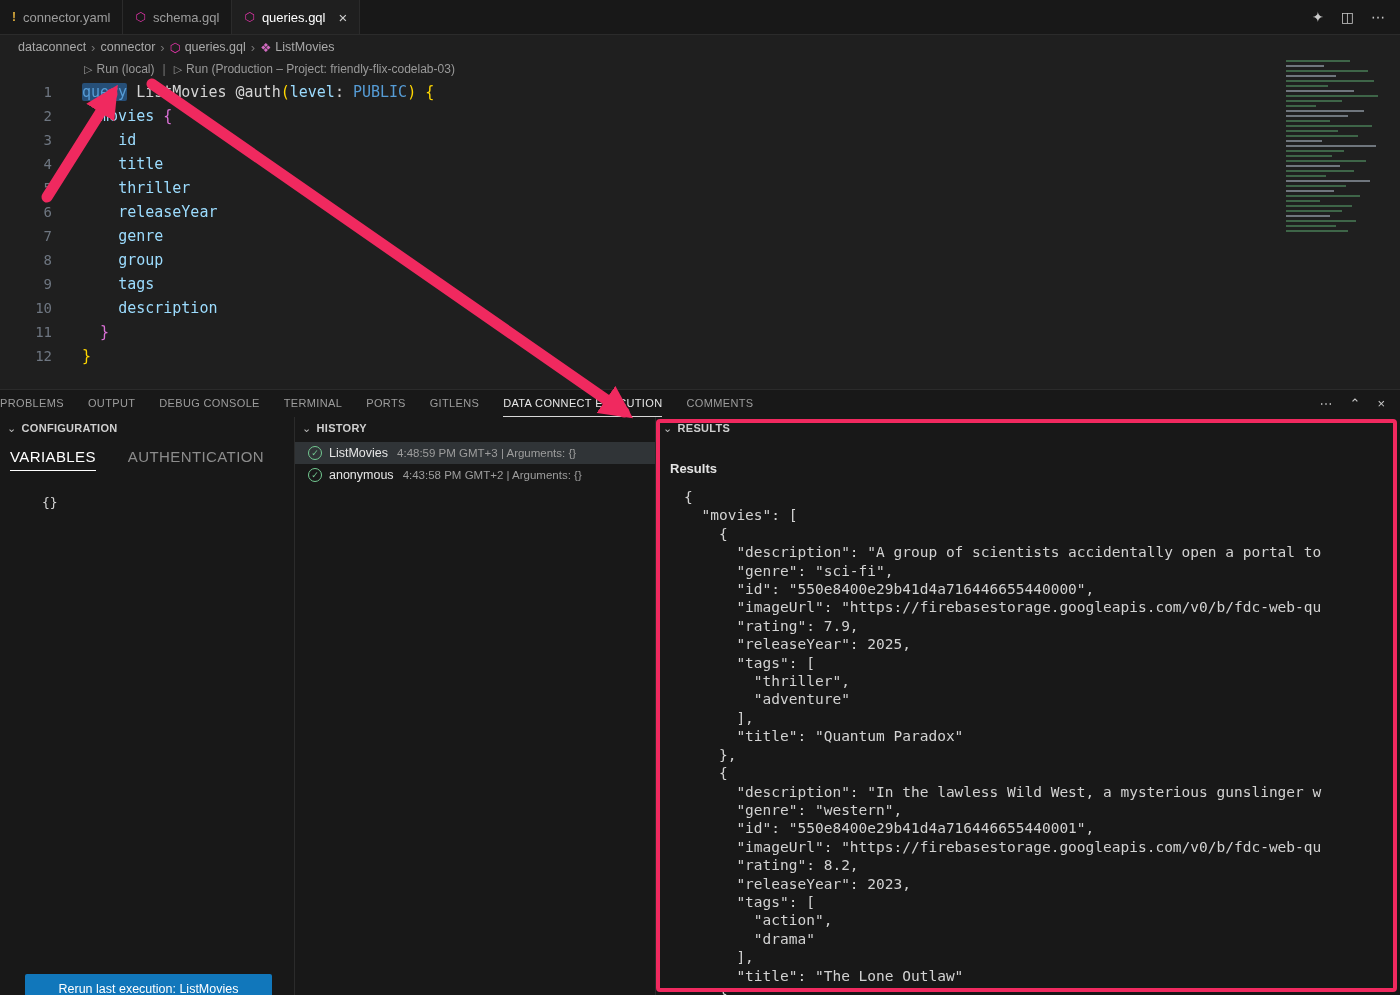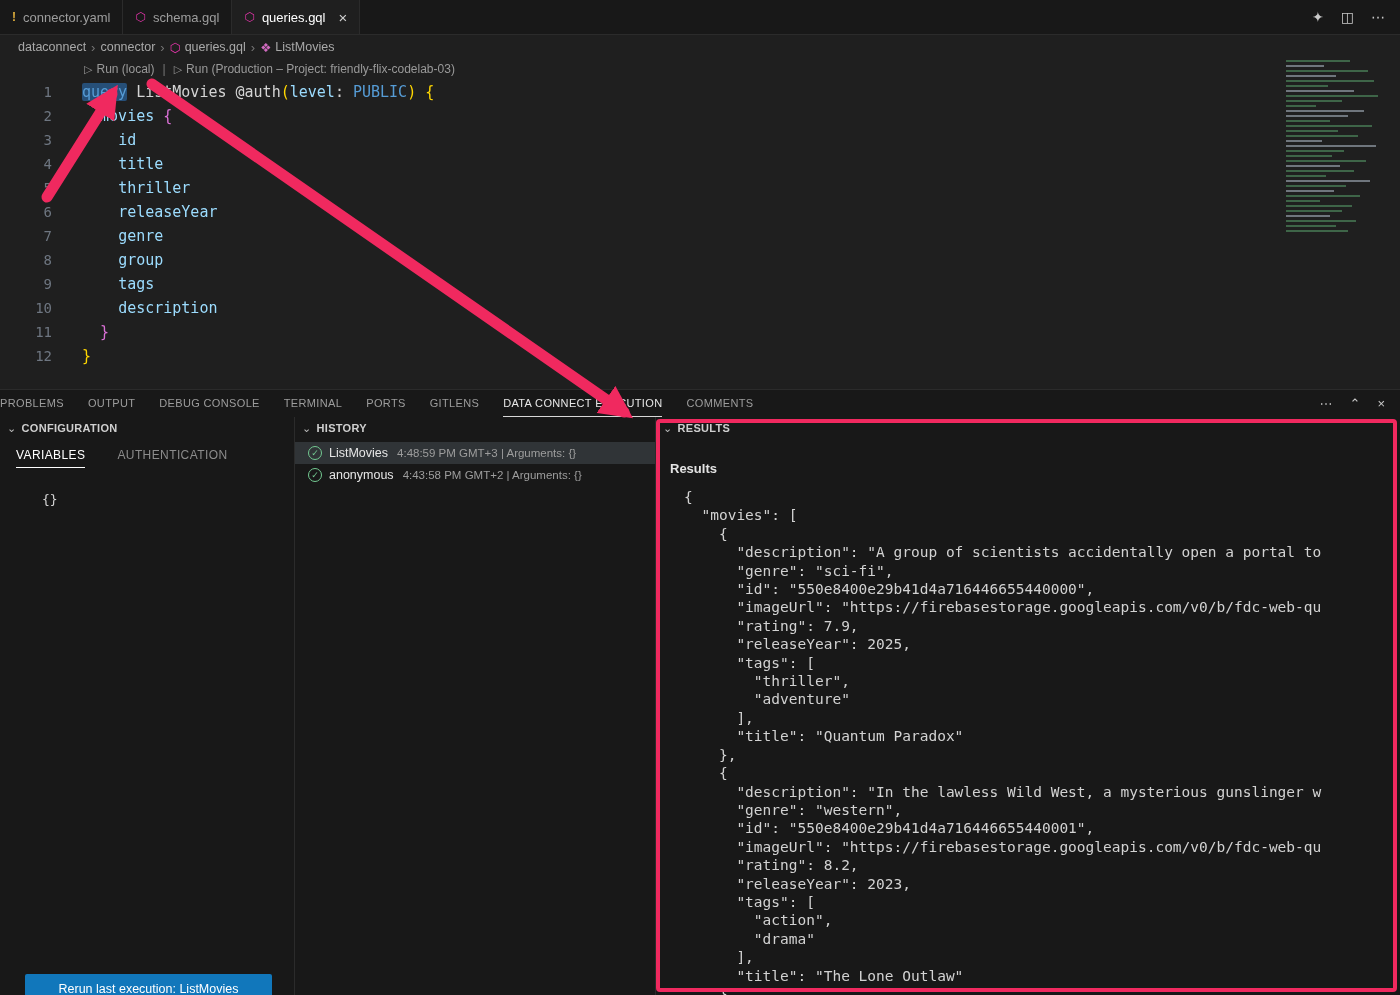--- a/index.html
+++ b/index.html
@@ -70,22 +70,22 @@
   .panel-body{ position:absolute; top:27px; left:0; right:0; bottom:0; display:flex; }
   .col{ position:relative; }
   .col-config{ width:295px; border-right:1px solid #2b2b2b; }
   .col-history{ width:361px; border-right:1px solid #2b2b2b; }
   .col-results{ flex:1; overflow:hidden; }
   .sec-header{ height:22px; display:flex; align-items:center; gap:5px;
     padding-left:7px; font-size:11px; font-weight:700; color:#cfcfcf; letter-spacing:.3px; }
   .sec-chevron{ font-weight:400; font-size:11px; color:#bdbdbd; }
 
   
-  .config-tabs{ display:flex; gap:32px; margin:9px 0 0 16px;
-    font-size:12px; letter-spacing:.4px; color:#8c8c8c; }
+  .config-tabs{ display:flex; gap:32px; margin:9px 0 0 10px;
+    font-size:15px; letter-spacing:.4px; color:#8c8c8c; }
   .config-tab{ padding-bottom:5px; border-bottom:1px solid transparent; cursor:pointer; }
   .config-tab.active{ color:#fff; border-bottom-color:#fff; }
   .config-value{ margin:24px 0 0 42px; font-size:13px; color:#d4d4d4; }
 
   
   .history-list{ margin-top:3px; }
   .history-row{ height:22px; display:flex; align-items:center; gap:7px;
     padding-left:13px; cursor:pointer; }
   .history-row.selected{ background:#303437; }
   .check-icon{ width:14px; height:14px; flex:none; border:1px solid #73c991;

